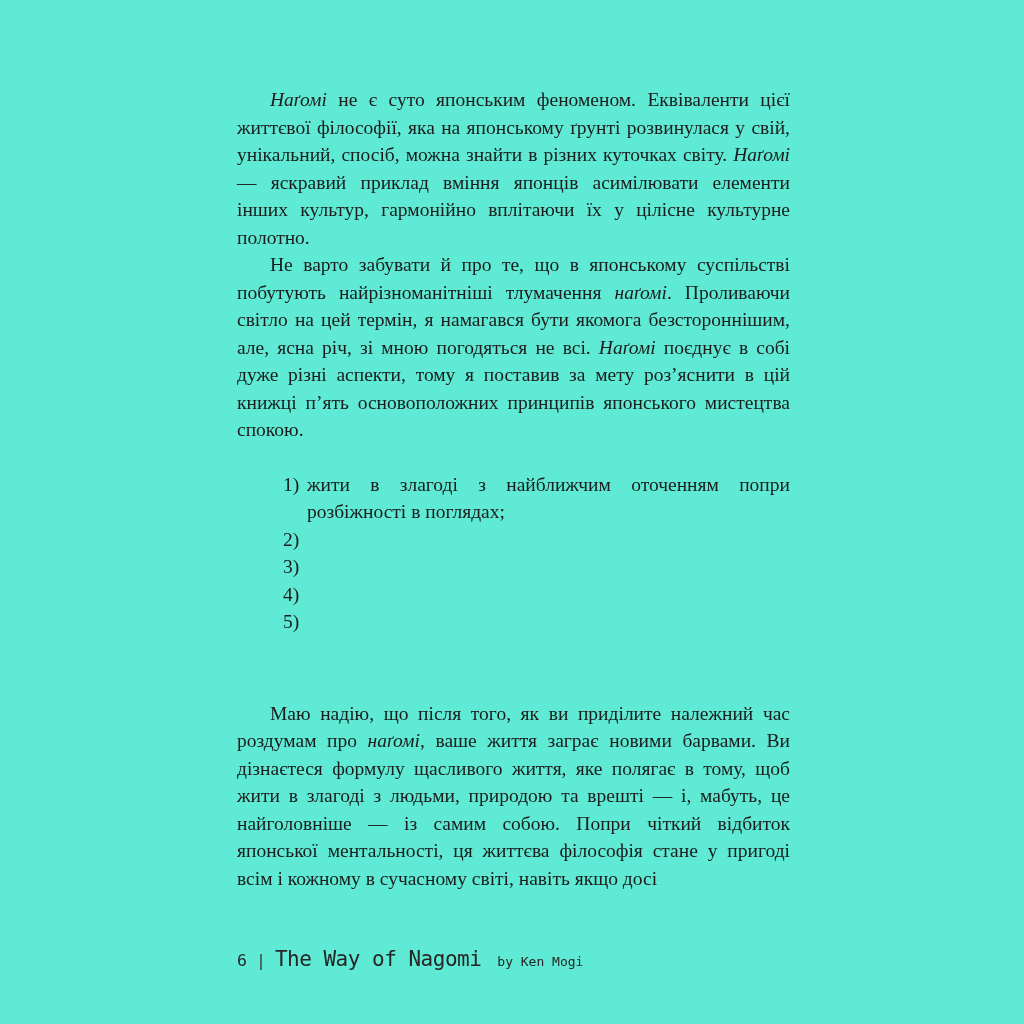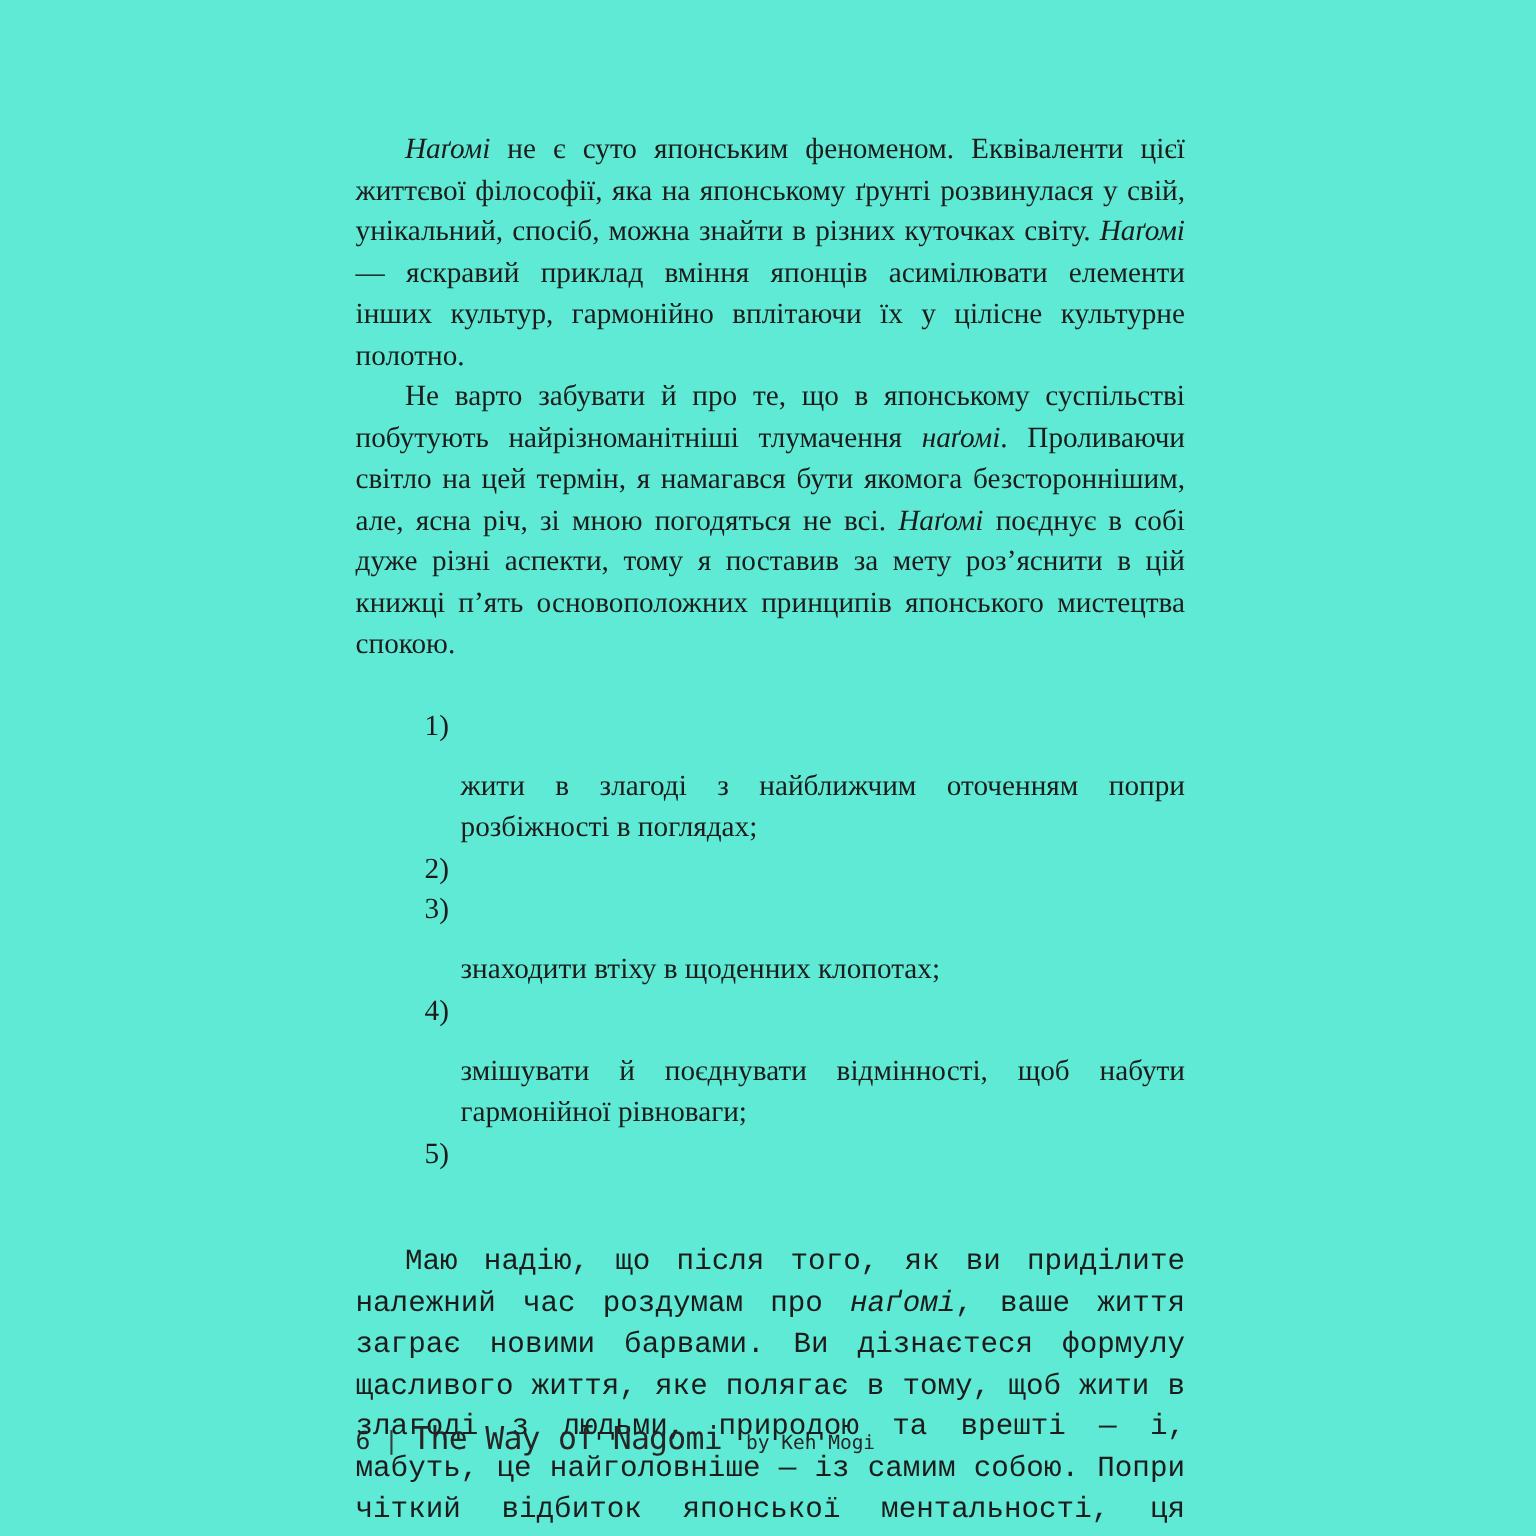--- a/index.html
+++ b/index.html
@@ -21,26 +21,26 @@
     position: absolute;
     left: 237px;
     top: 86px;
     width: 553px;
     font-size: 19.5px;
     line-height: 27.5px;
     text-align: justify;
   }
   .para { text-align: justify; }
   .para.indent { text-indent: 33px; }
-  .para.space-large { margin-top: 45px; font-family: Liberation Mono, monospace; }
+  .para.space-large { margin-top: 64px; }
   .em { font-style: italic; }
   .list { margin-top: 27px; }
   .list-item { display: flex; padding-left: 46px; }
   .list-item .marker { flex: 0 0 24px; }
-  .list-item .item-text { flex: 1; text-align: justify; margin-top: 40px; }
+  .list-item .item-text { flex: 1; text-align: justify; }
   .footer {
     position: absolute;
     left: 237px;
     top: 947px;
     display: flex;
     align-items: baseline;
     font-family: "DejaVu Sans Mono", monospace;
     color: #262626;
     white-space: nowrap;
   }
@@ -60,25 +60,23 @@
       <div class="list">
         <div class="list-item">
           <span class="marker">1)</span>
           <span class="item-text">жити в злагоді з найближчим оточенням попри розбіжності в поглядах;</span>
         </div>
         <div class="list-item">
           <span class="marker">2)</span>
         </div>
         <div class="list-item">
           <span class="marker">3)</span>
-          <span class="item-text">знаходити втіху в щоденних клопотах;</span>
         </div>
         <div class="list-item">
           <span class="marker">4)</span>
-          <span class="item-text">змішувати й поєднувати відмінності, щоб набути гармонійної рівноваги;</span>
         </div>
         <div class="list-item">
           <span class="marker">5)</span>
         </div>
       </div>
       <p class="para indent space-large"><span>Маю надію, що після того, як ви приділите належний час роздумам про </span><span class="em">наґомі</span><span>, ваше життя заграє новими барвами. Ви дізнаєтеся формулу щасливого життя, яке полягає в тому, щоб жити в злагоді з людьми, природою та врешті — і, мабуть, це найголовніше — із самим собою. Попри чіткий відбиток японської ментальності, ця життєва філософія стане у пригоді всім і кожному в сучасному світі, навіть якщо досі</span></p>
     </div>
 
   <footer class="footer">
     <span class="page-num">6</span>

